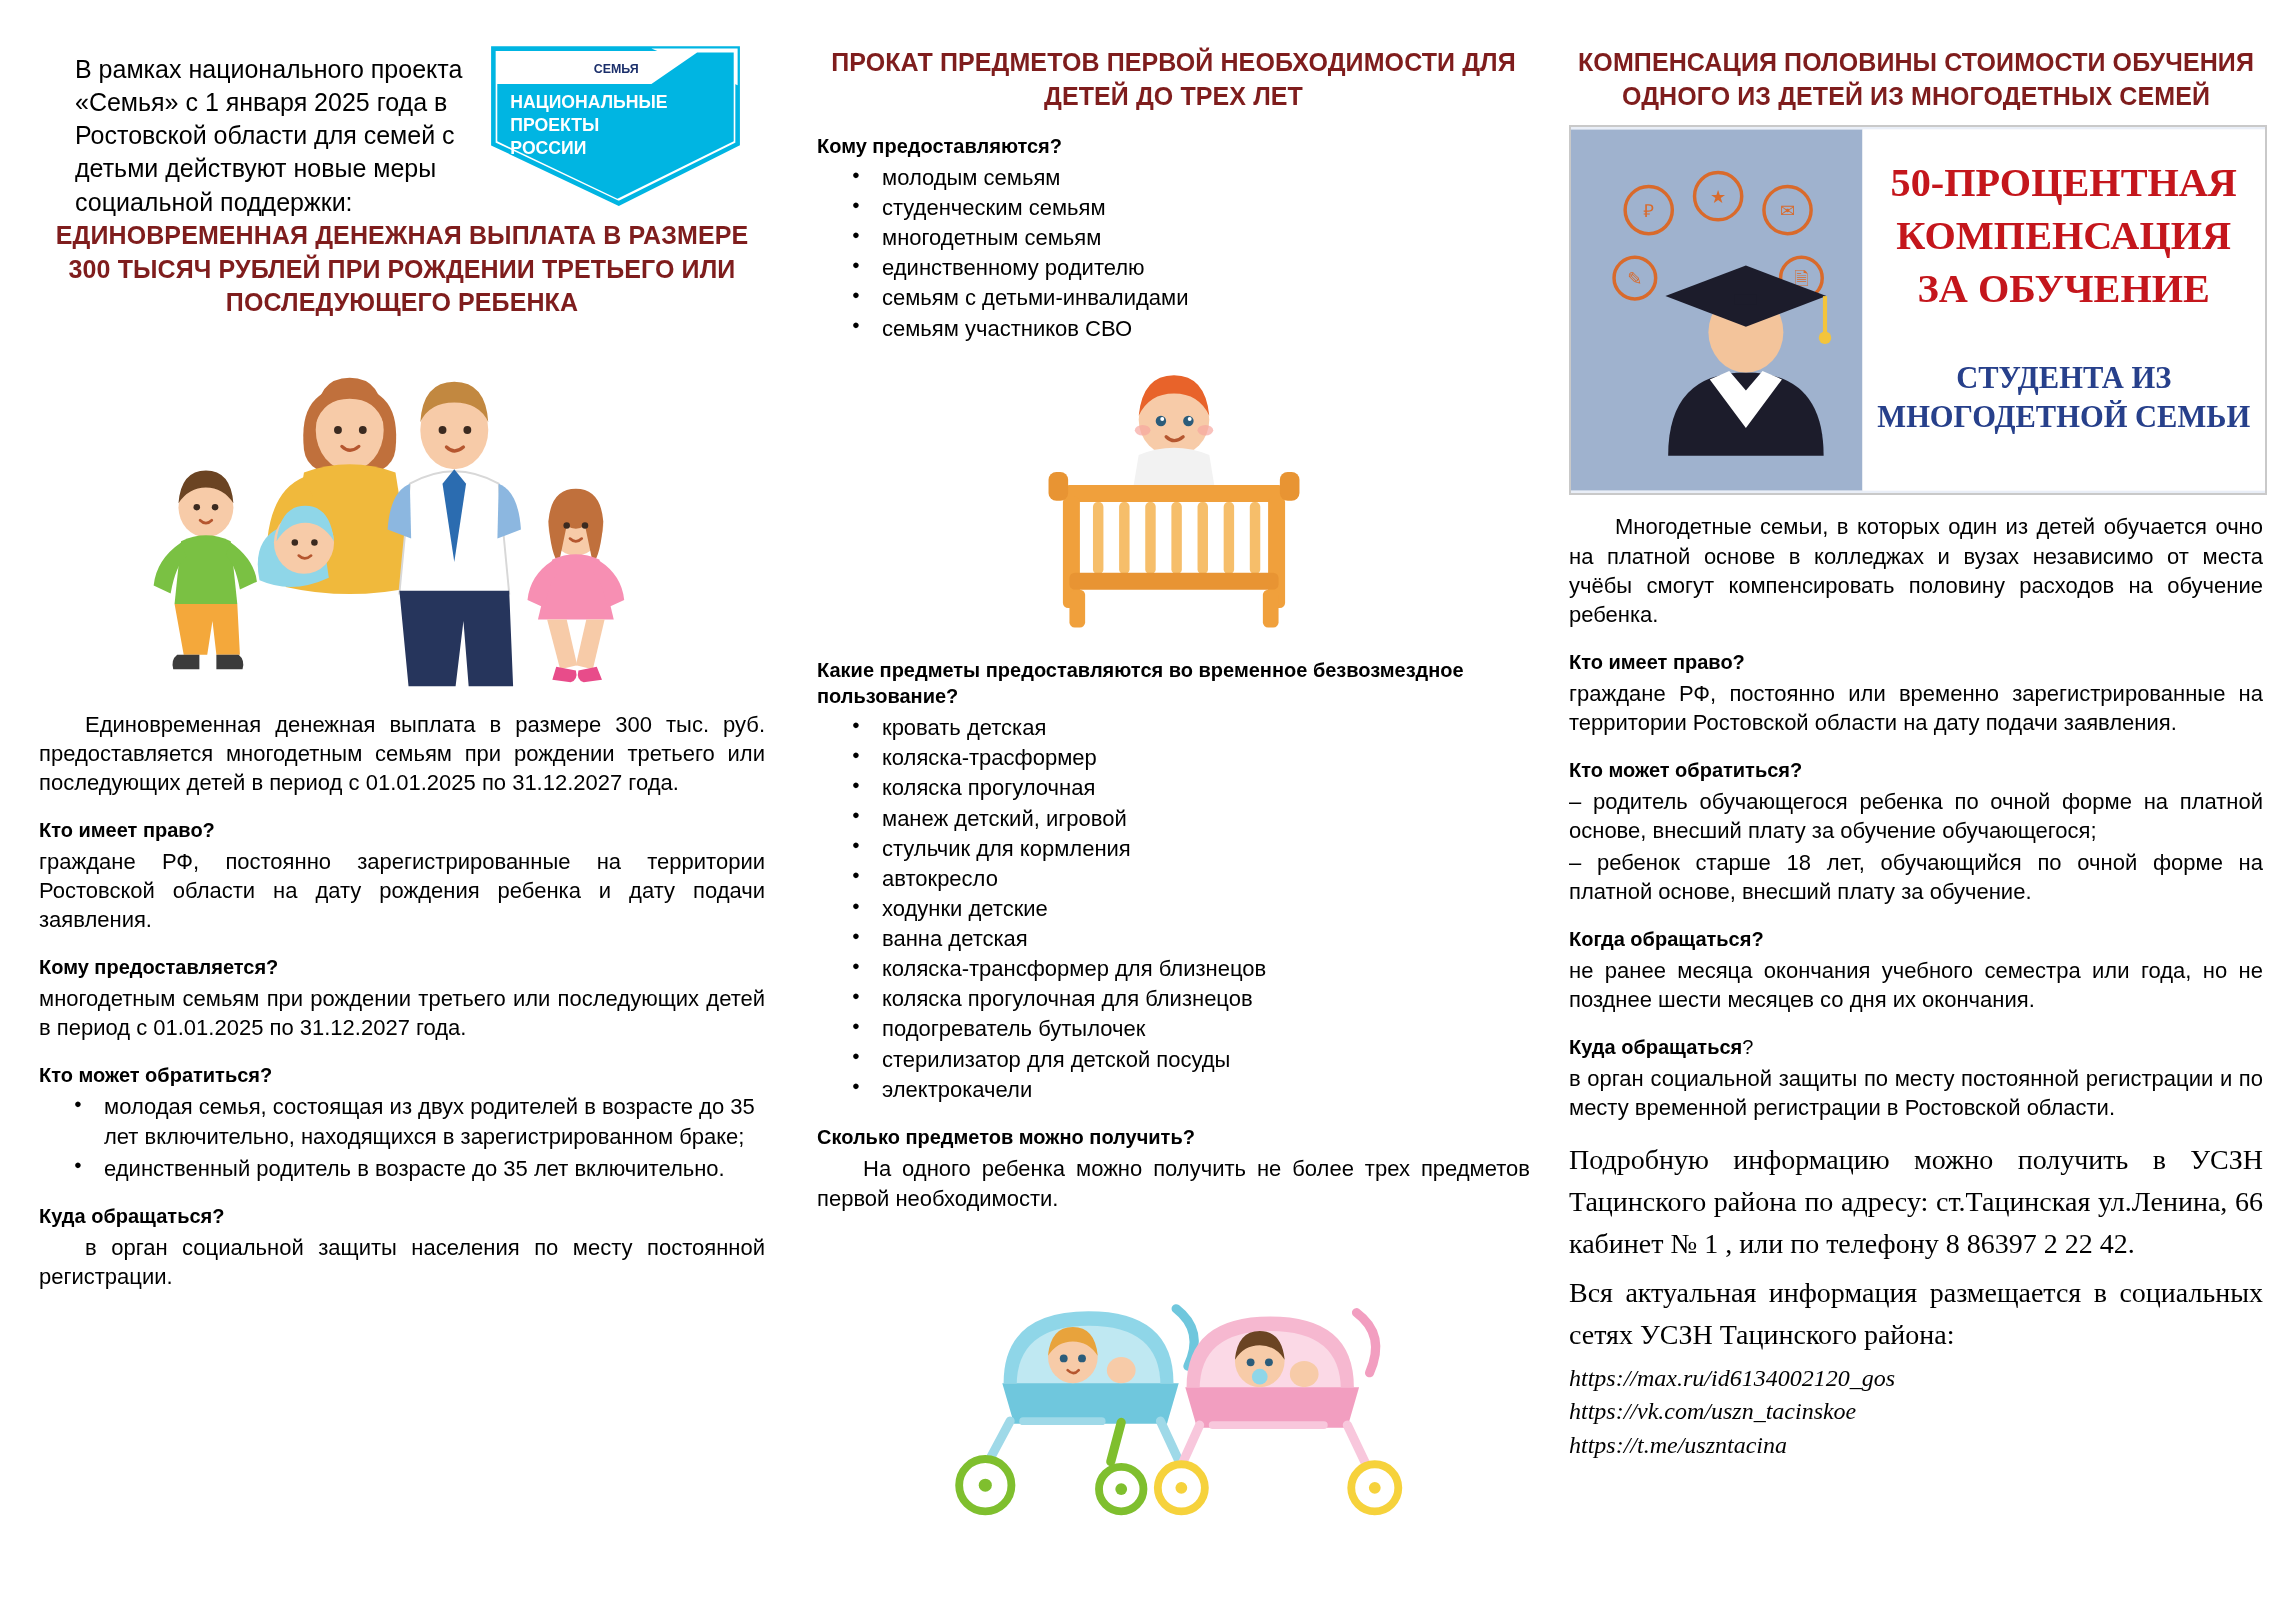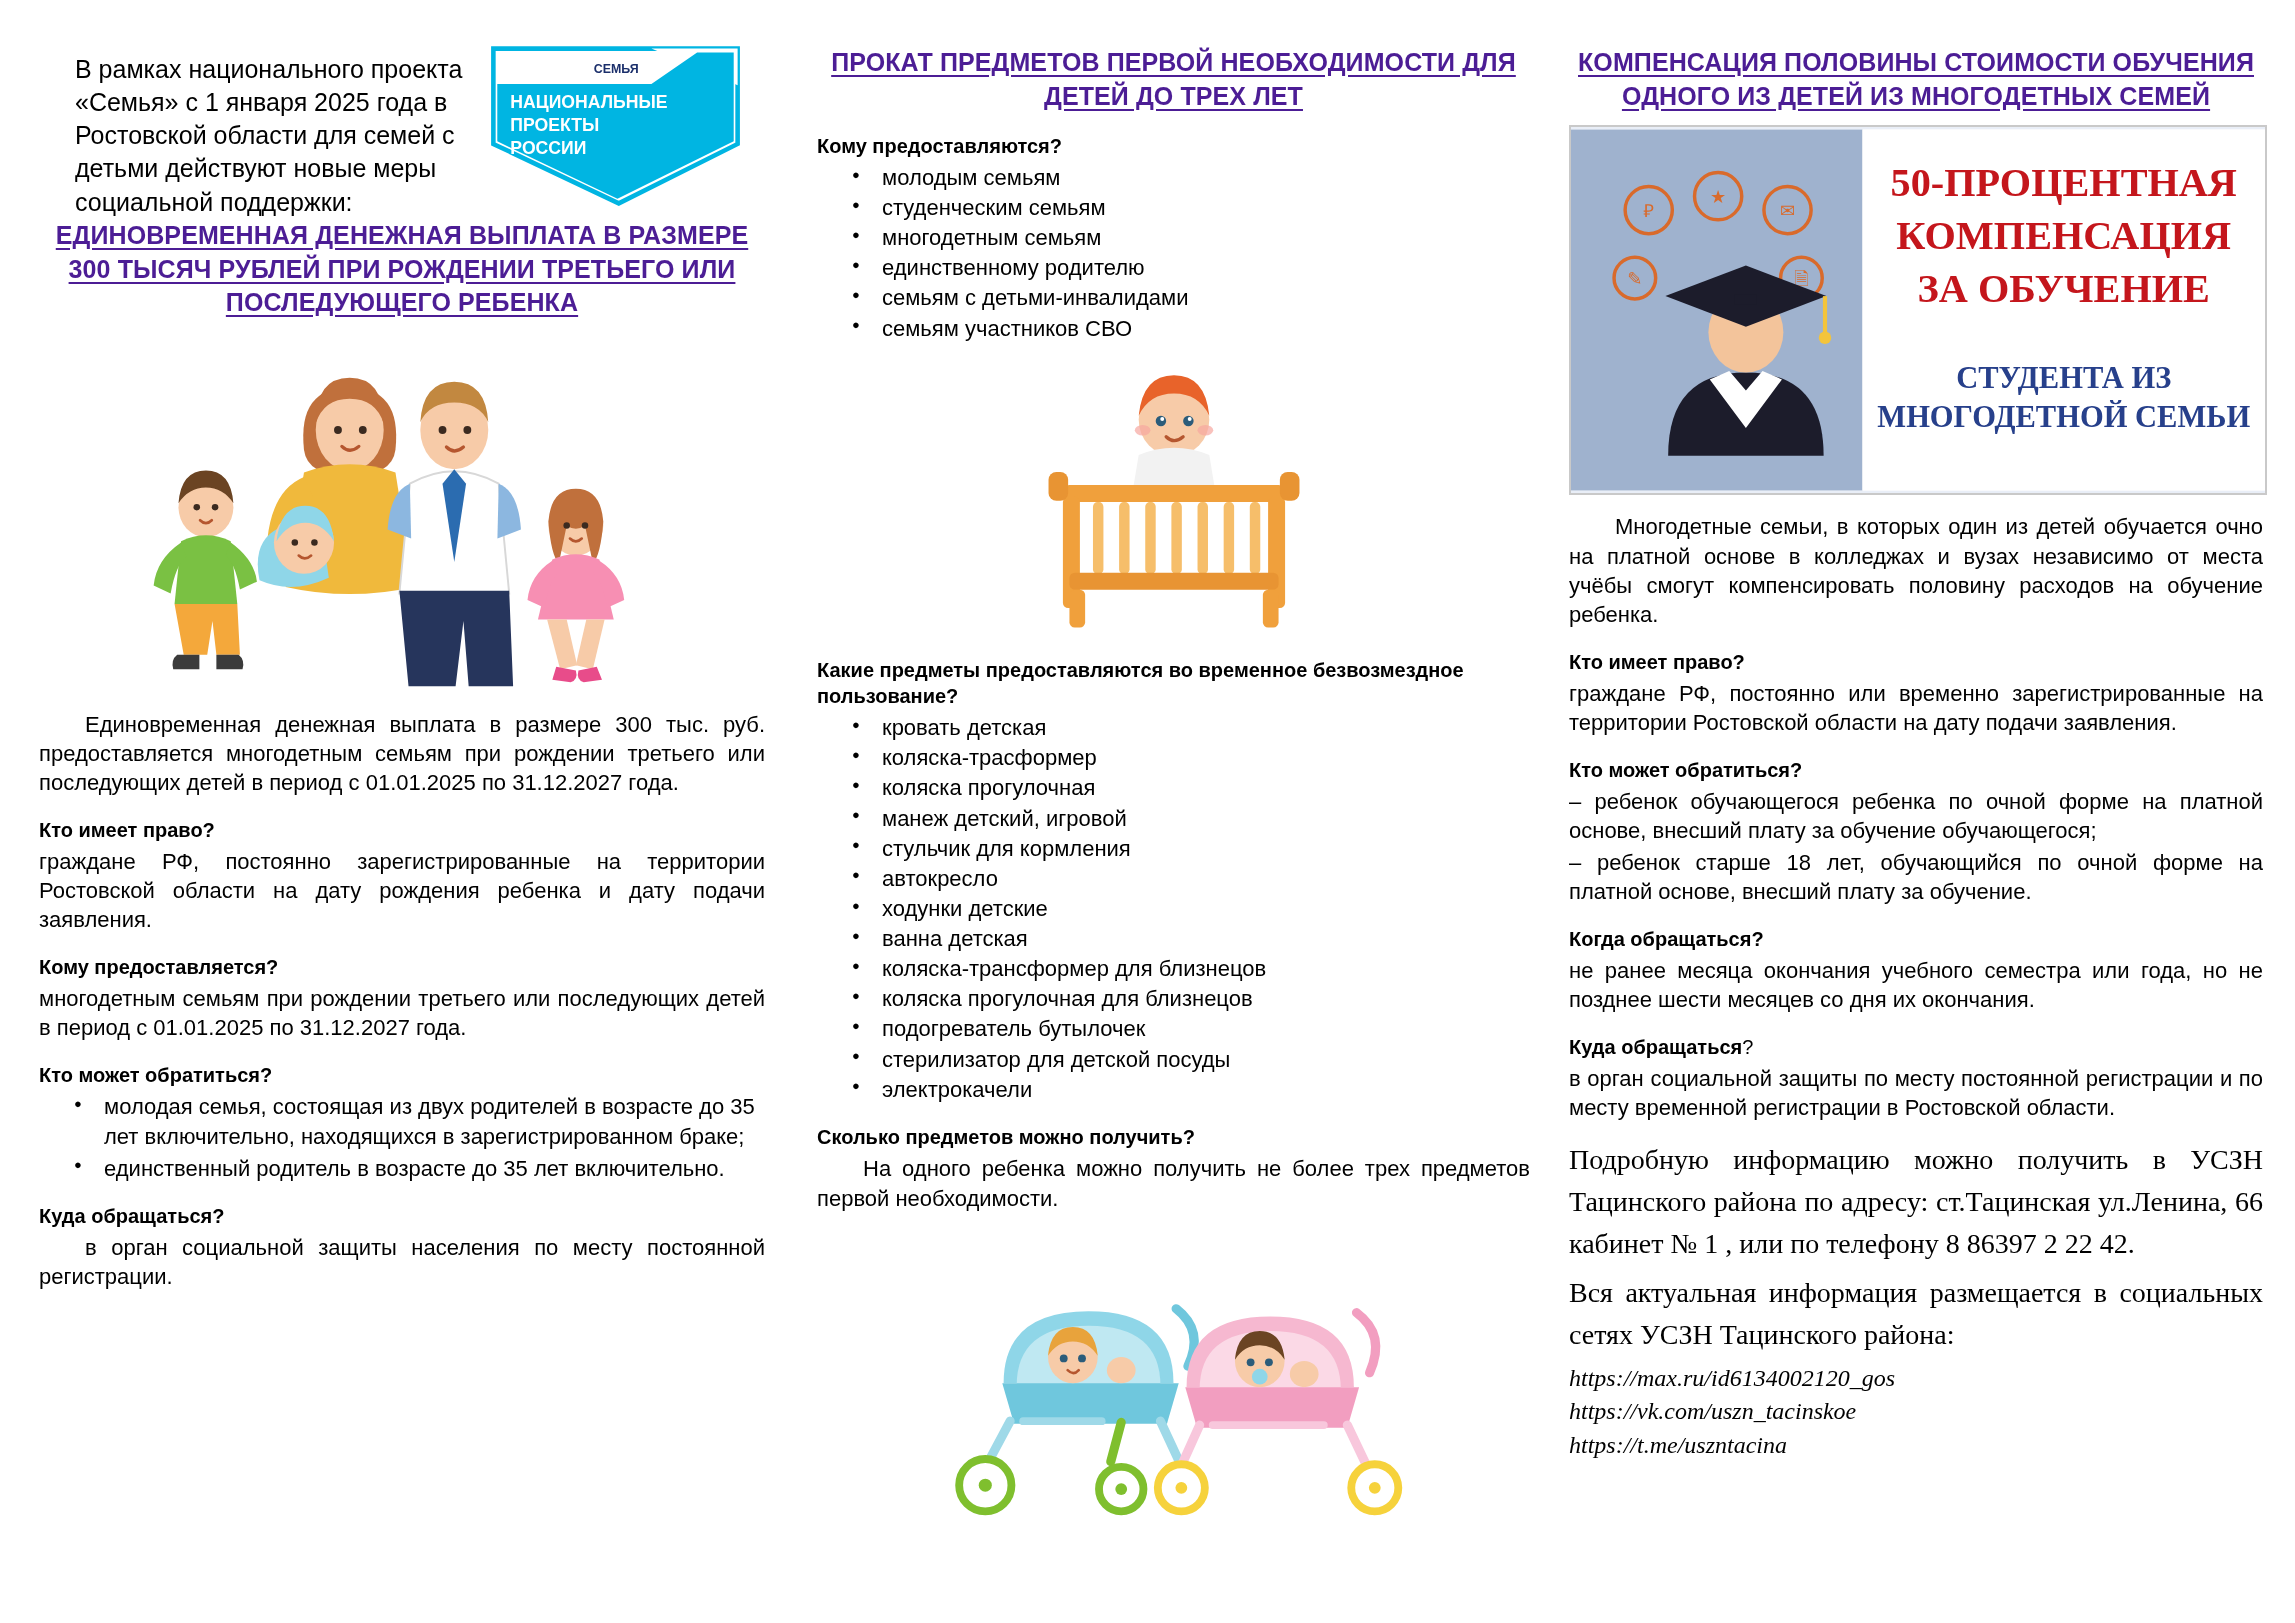--- a/index.html
+++ b/index.html
@@ -51,23 +51,22 @@
     position: relative;
     flex: 0 0 255px;
     text-align: right;
   }
   .logo svg { display:block; width:100%; height:100%; }
 
   
   h2.title {
     font-size: 25px;
     font-weight: bold;
-    color: #4c1d95;
+    color: #7f1d1d;
     text-align: center;
-    text-decoration: underline;
     text-underline-offset: 3.9px;
     line-height: 1.35;
     margin: 0 0 11.8px 0;
     letter-spacing: 0.1px;
   }
   .title-left {
     margin-top: 79px;
   }
   h3.sub {
     font-size: 20px;
@@ -416,21 +415,21 @@
         <text x="710" y="428" font-family="Liberation Serif, serif" font-size="44" font-weight="bold" fill="#27408B" text-anchor="middle">МНОГОДЕТНОЙ СЕМЬИ</text>
       </svg>
     </div>
 
     <p class="body indent">Многодетные семьи, в которых один из детей обучается очно на платной основе в колледжах и вузах независимо от места учёбы смогут компенсировать половину расходов на обучение ребенка.</p>
 
     <h3 class="sub">Кто имеет право?</h3>
     <p class="body">граждане РФ, постоянно или временно зарегистрированные на территории Ростовской области на дату подачи заявления.</p>
 
     <h3 class="sub">Кто может обратиться?</h3>
-    <p class="body">– ребенок обучающегося ребенка по очной форме на платной основе, внесший плату за обучение обучающегося;</p>
+    <p class="body">– родитель обучающегося ребенка по очной форме на платной основе, внесший плату за обучение обучающегося;</p>
     <p class="body">– ребенок старше 18 лет, обучающийся по очной форме на платной основе, внесший плату за обучение.</p>
 
     <h3 class="sub">Когда обращаться?</h3>
     <p class="body">не ранее месяца окончания учебного семестра или года, но не позднее шести месяцев со дня их окончания.</p>
 
     <h3 class="sub"><span>Куда обращаться</span><span class="thin">?</span></h3>
     <p class="body">в орган социальной защиты по месту постоянной регистрации и по месту временной регистрации в Ростовской области.</p>
 
     <div class="footer-note">
       <p>Подробную информацию можно получить в УСЗН Тацинского района по адресу: ст.Тацинская ул.Ленина, 66 кабинет № 1 , или по телефону 8 86397 2 22 42.</p>

